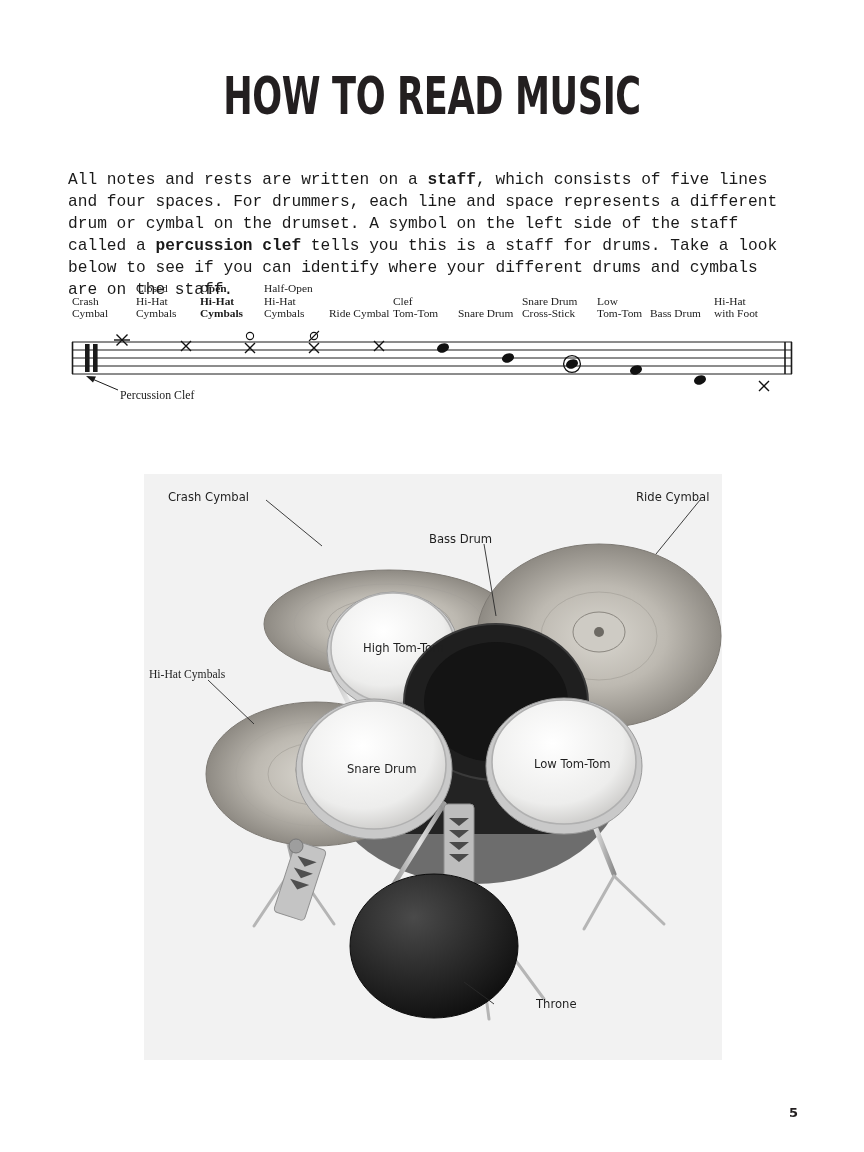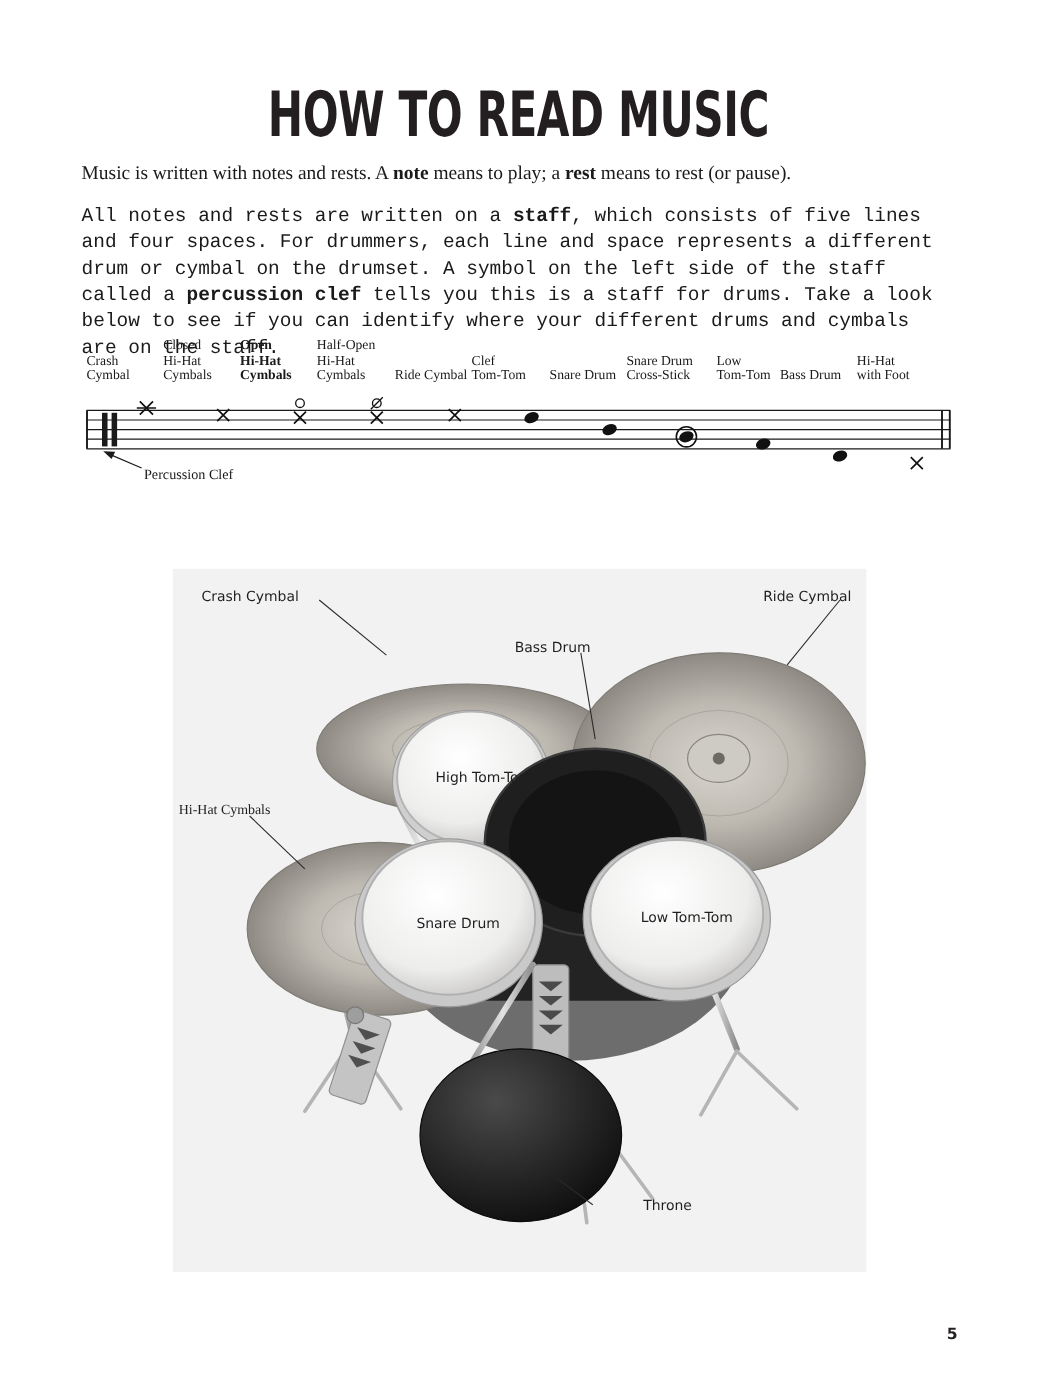--- a/index.html
+++ b/index.html
@@ -102,23 +102,20 @@
     color: #231f20;
   }
 </style>
 </head>
 <body>
 
 <div class="page">
 
   <div class="title">HOW TO READ MUSIC</div>
 
-  <div class="para" id="para1">
-    <span>Music is written with notes and rests. A </span><b>note</b><span> means to play; a </span><b>rest</b><span> means to rest (or pause).</span>
-  </div>
 
   <div class="para" id="para2">
     <span>All notes and rests are written on a </span><b>staff</b><span>, which consists of five lines and four spaces. For drummers, each line and space represents a different drum or cymbal on the drumset. A symbol on the left side of the staff called a </span><b>percussion clef</b><span> tells you this is a staff for drums. Take a look below to see if you can identify where your different drums and cymbals are on the staff.</span>
   </div>
 
   <div class="staff-area">
     <div id="note-labels">
         <div class="lbl" style="left: 72px; width: 100px; top: 14.8px;">Crash
 Cymbal</div>
         <div class="lbl" style="left: 136px; width: 100px; top: 2.2px;">Closed

